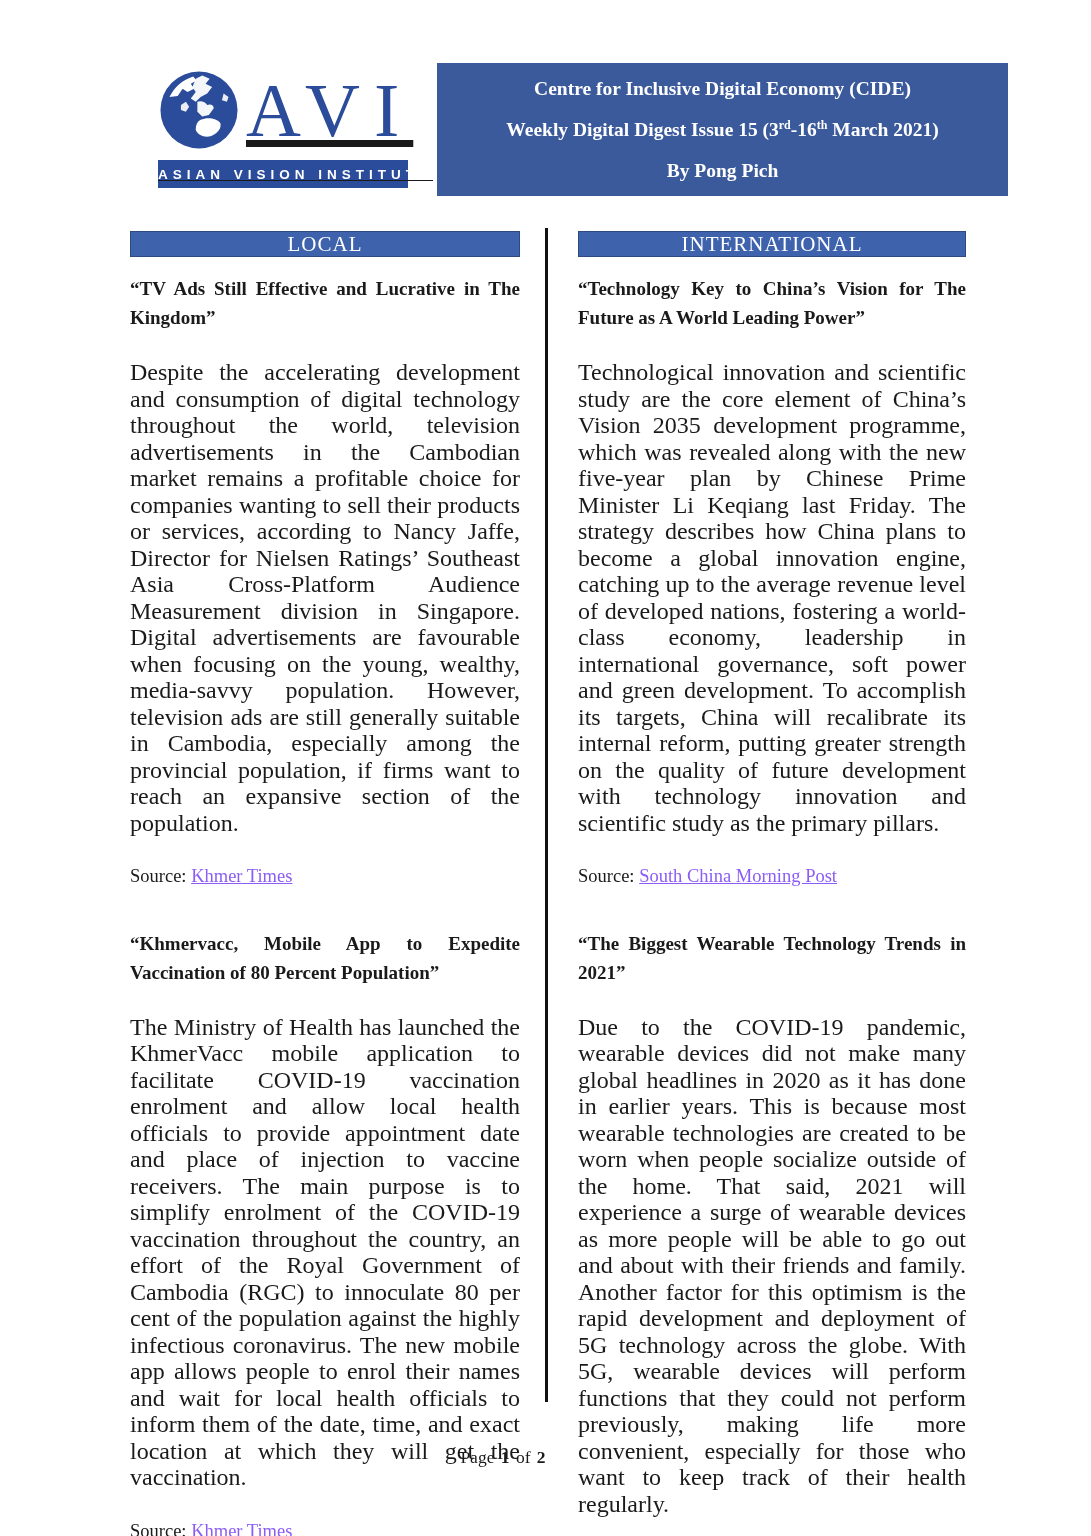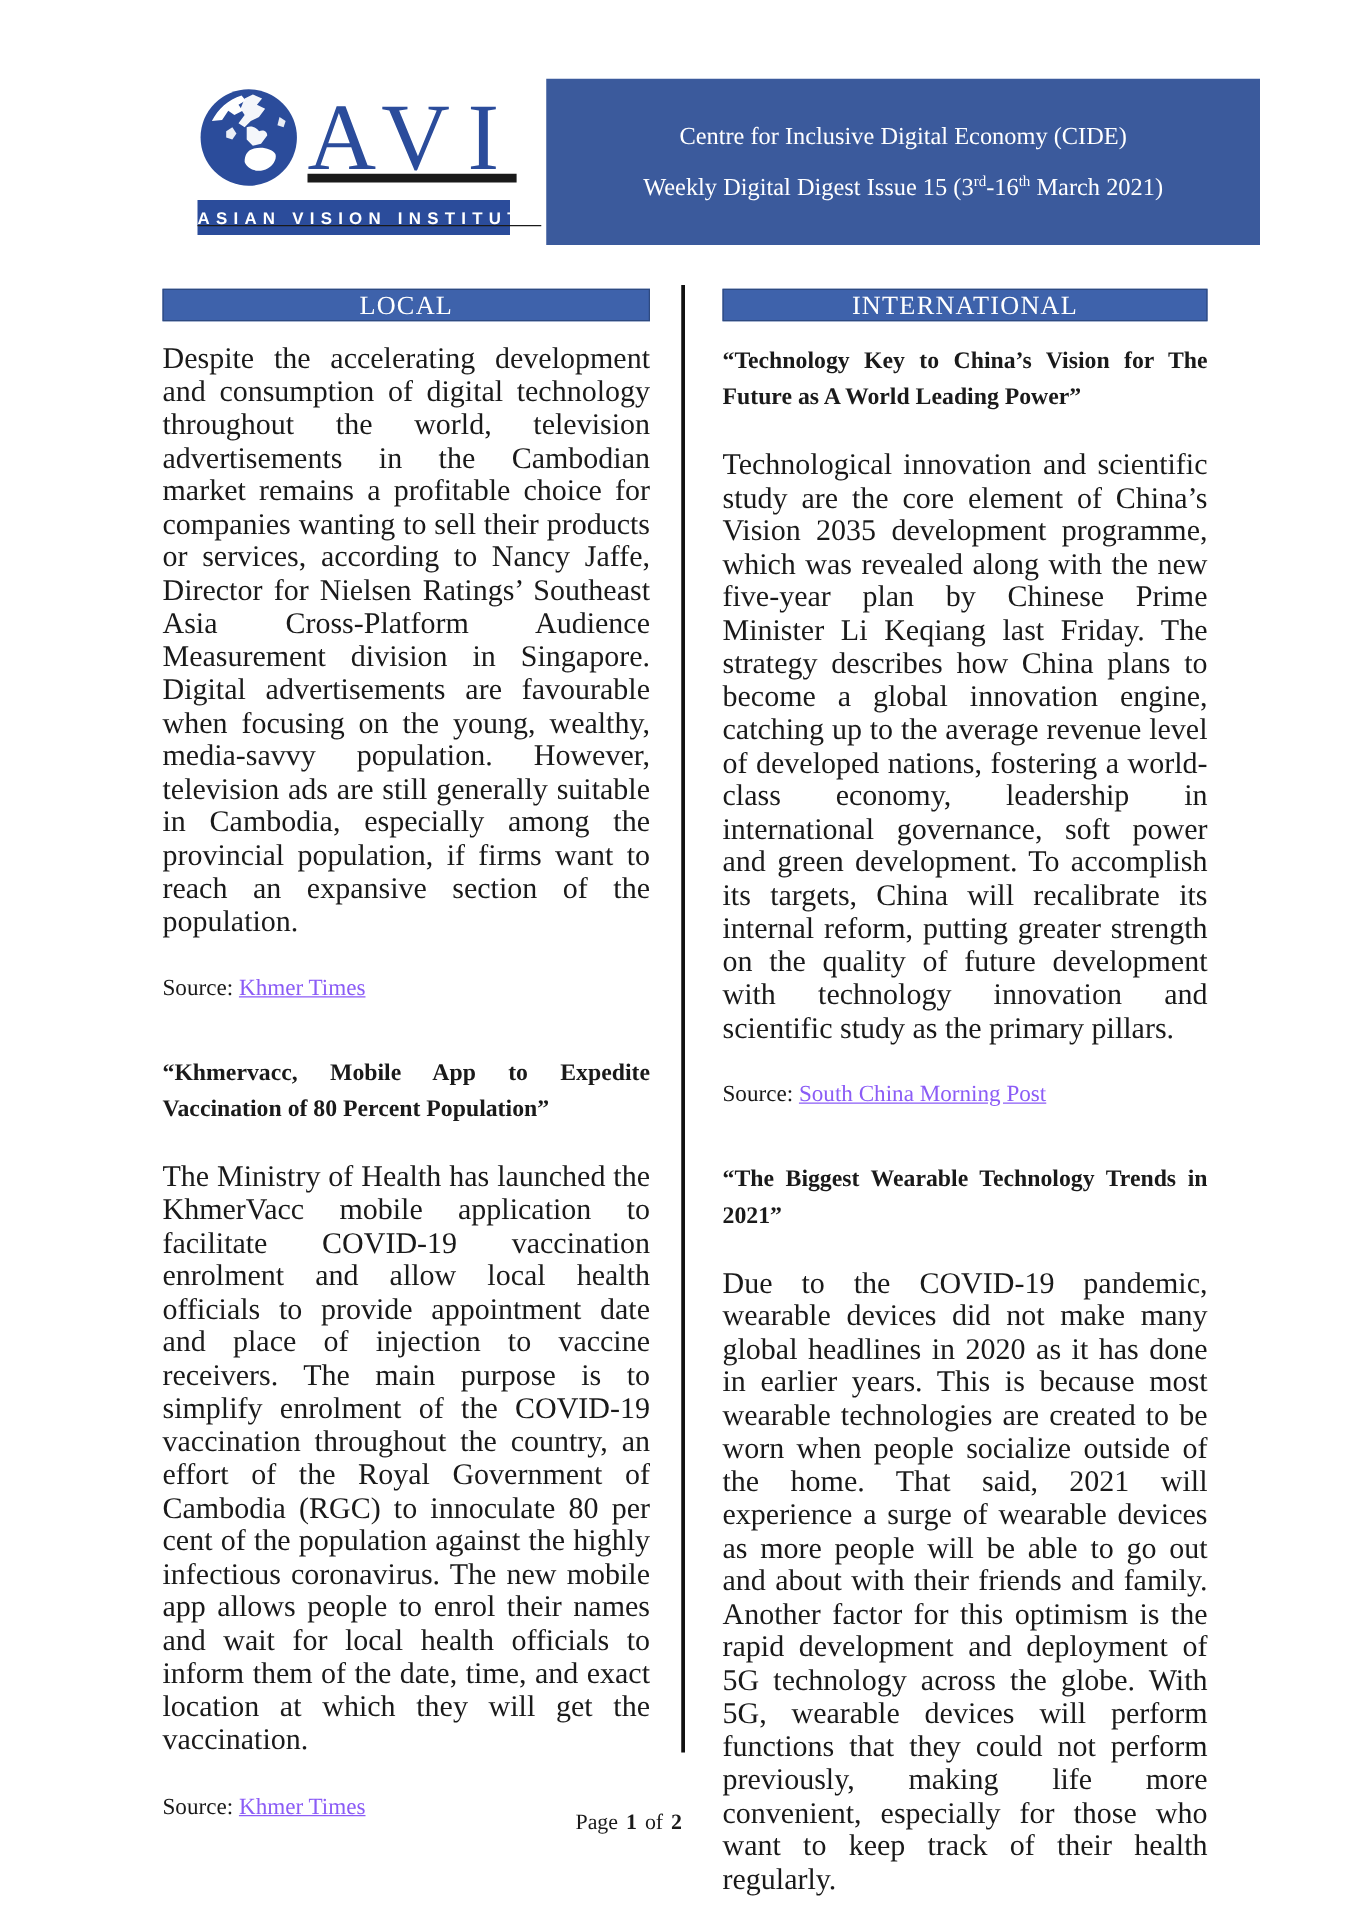--- a/index.html
+++ b/index.html
@@ -25,21 +25,21 @@
     font-weight:bold;font-size:13.5px;letter-spacing:5px;
     text-align:center;padding:7px 0 6px;width:250px;white-space:nowrap;
   }
 
   .header-banner{
     position:absolute;left:437px;top:63px;width:571px;height:133px;
     background:#3b5a9c;color:#ffffff;text-align:center;
     display:flex;flex-direction:column;justify-content:center;
   }
   .header-banner .b-line{
-    font-weight:normal;font-size:19.5px;line-height:41px;white-space:nowrap;
+    font-weight:bold;font-size:19.5px;line-height:41px;white-space:nowrap;
   }
   .header-banner sup{font-size:12px;vertical-align:super;line-height:0;}
 
   
   .col{position:absolute;top:231px;}
   .col-local{left:130px;width:390px;}
   .col-intl{left:578px;width:388px;}
 
   .section-bar{
     background:#3e62ab;border:1px solid #2e4a80;color:#ffffff;
@@ -87,26 +87,28 @@
       </svg>
     </span>
     <span class="logo-acronym">AVI</span>
   </div>
   <div class="logo-bar">ASIAN VISION INSTITUTE</div>
 </div>
 
 <div class="header-banner">
   <div class="b-line">Centre for Inclusive Digital Economy (CIDE)</div>
   <div class="b-line"><span>Weekly Digital Digest Issue 15 (3</span><sup>rd</sup><span>-16</span><sup>th</sup><span> March 2021)</span></div>
+  <div class="b-line">By Pong Pich</div>
 </div>
 
 <div class="col col-local">
   <div class="section-bar">LOCAL</div>
 
   <div>
+    <p class="article-title">“TV Ads Still Effective and Lucrative in The Kingdom”</p>
     <p class="article-body">Despite the accelerating development and consumption of digital technology throughout the world, television advertisements in the Cambodian market remains a profitable choice for companies wanting to sell their products or services, according to Nancy Jaffe, Director for Nielsen Ratings’ Southeast Asia Cross-Platform Audience Measurement division in Singapore. Digital advertisements are favourable when focusing on the young, wealthy, media-savvy population. However, television ads are still generally suitable in Cambodia, especially among the provincial population, if firms want to reach an expansive section of the population.</p>
     <p class="source-line"><span>Source: </span><a class="source-link">Khmer Times</a></p>
   </div>
 
   <div>
     <p class="article-title">“Khmervacc, Mobile App to Expedite Vaccination of 80 Percent Population”</p>
     <p class="article-body">The Ministry of Health has launched the KhmerVacc mobile application to facilitate COVID-19 vaccination enrolment and allow local health officials to provide appointment date and place of injection to vaccine receivers. The main purpose is to simplify enrolment of the COVID-19 vaccination throughout the country, an effort of the Royal Government of Cambodia (RGC) to innoculate 80 per cent of the population against the highly infectious coronavirus. The new mobile app allows people to enrol their names and wait for local health officials to inform them of the date, time, and exact location at which they will get the vaccination.</p>
     <p class="source-line"><span>Source: </span><a class="source-link">Khmer Times</a></p>
   </div>
 </div>

